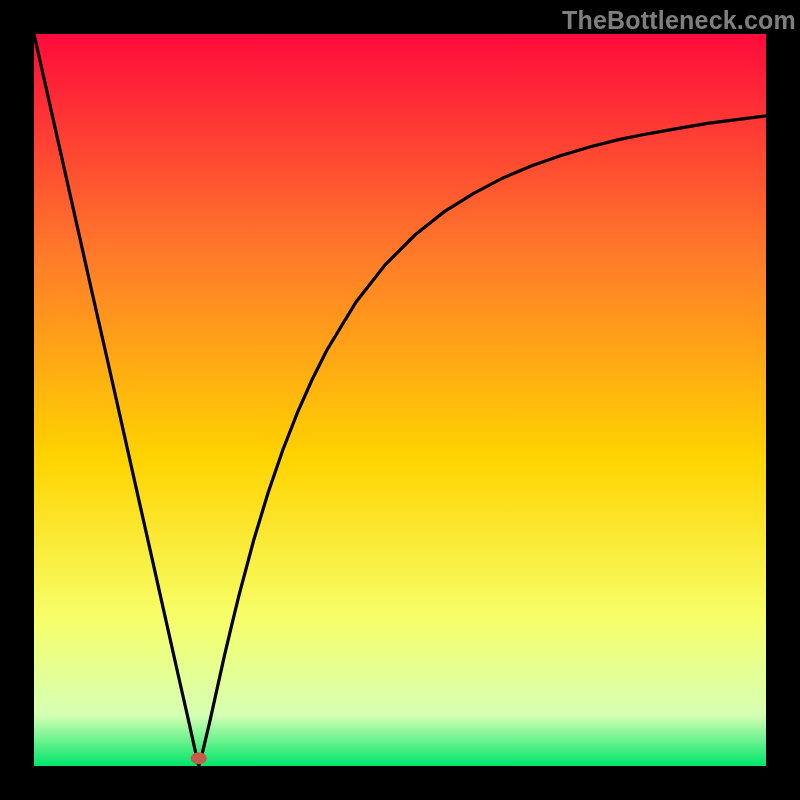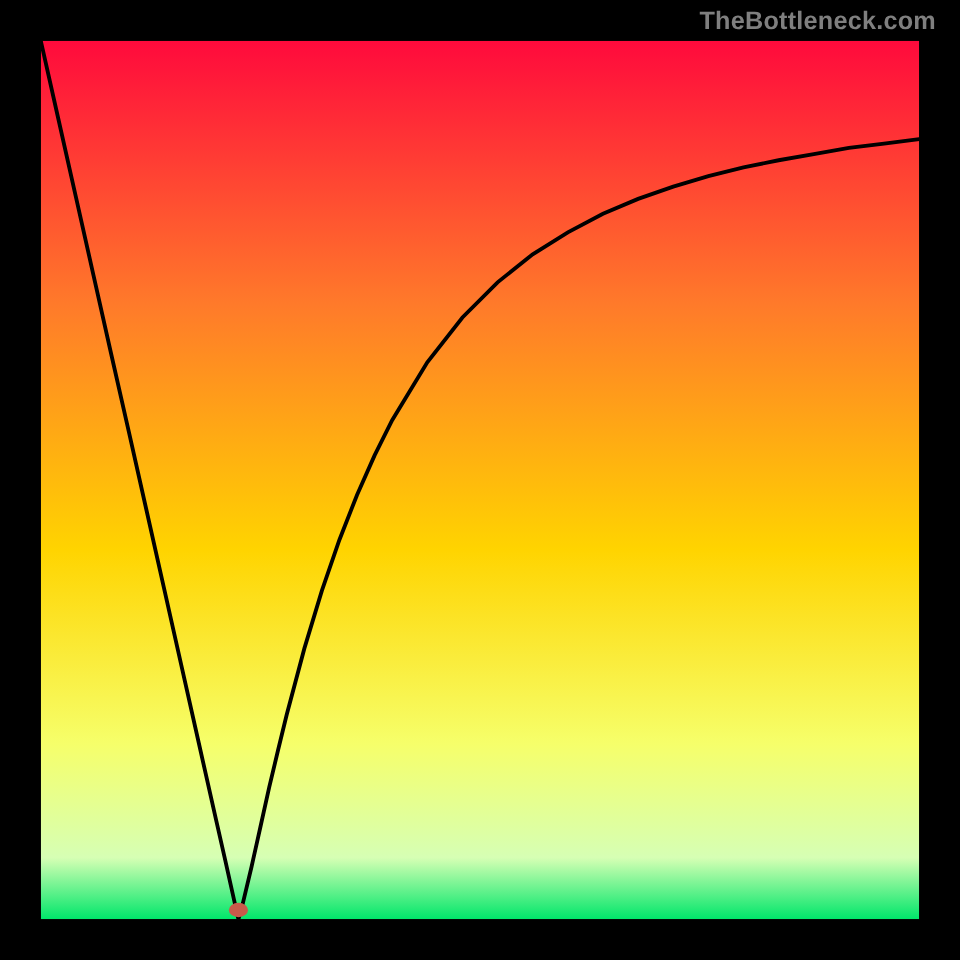--- a/index.html
+++ b/index.html
@@ -20,22 +20,22 @@
   .plot-area {
     position: absolute;
     left: 34px;
     top: 34px;
     width: 732px;
     height: 732px;
   }
   .watermark {
     position: absolute;
     top: 6px;
-    right: 20px;
-    font-size: 21px;
+    right: 4px;
+    font-size: 25px;
     font-weight: 600;
     color: #7f7f7f;
     letter-spacing: 0.2px;
     z-index: 60;
   }
 </style>
 </head>
 <body>
 
 <div class="frame">

